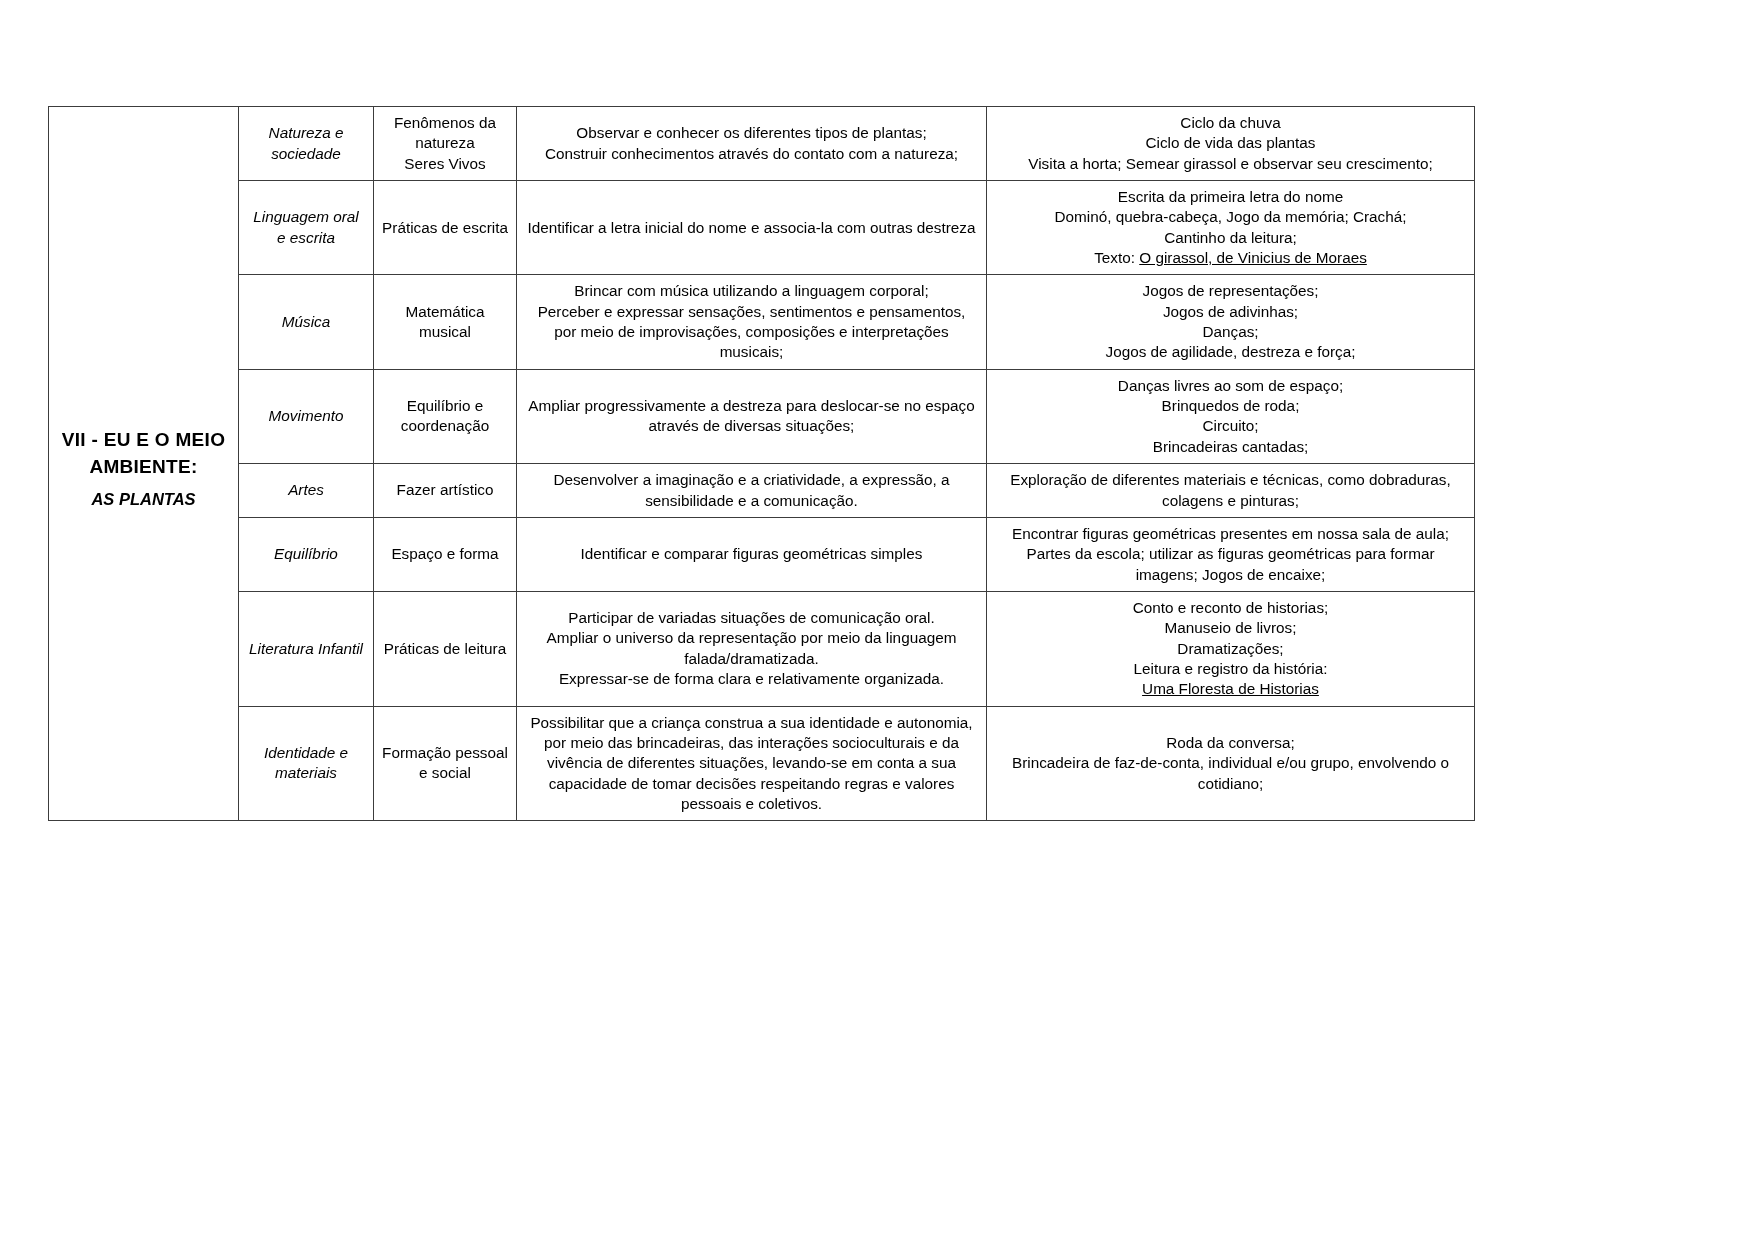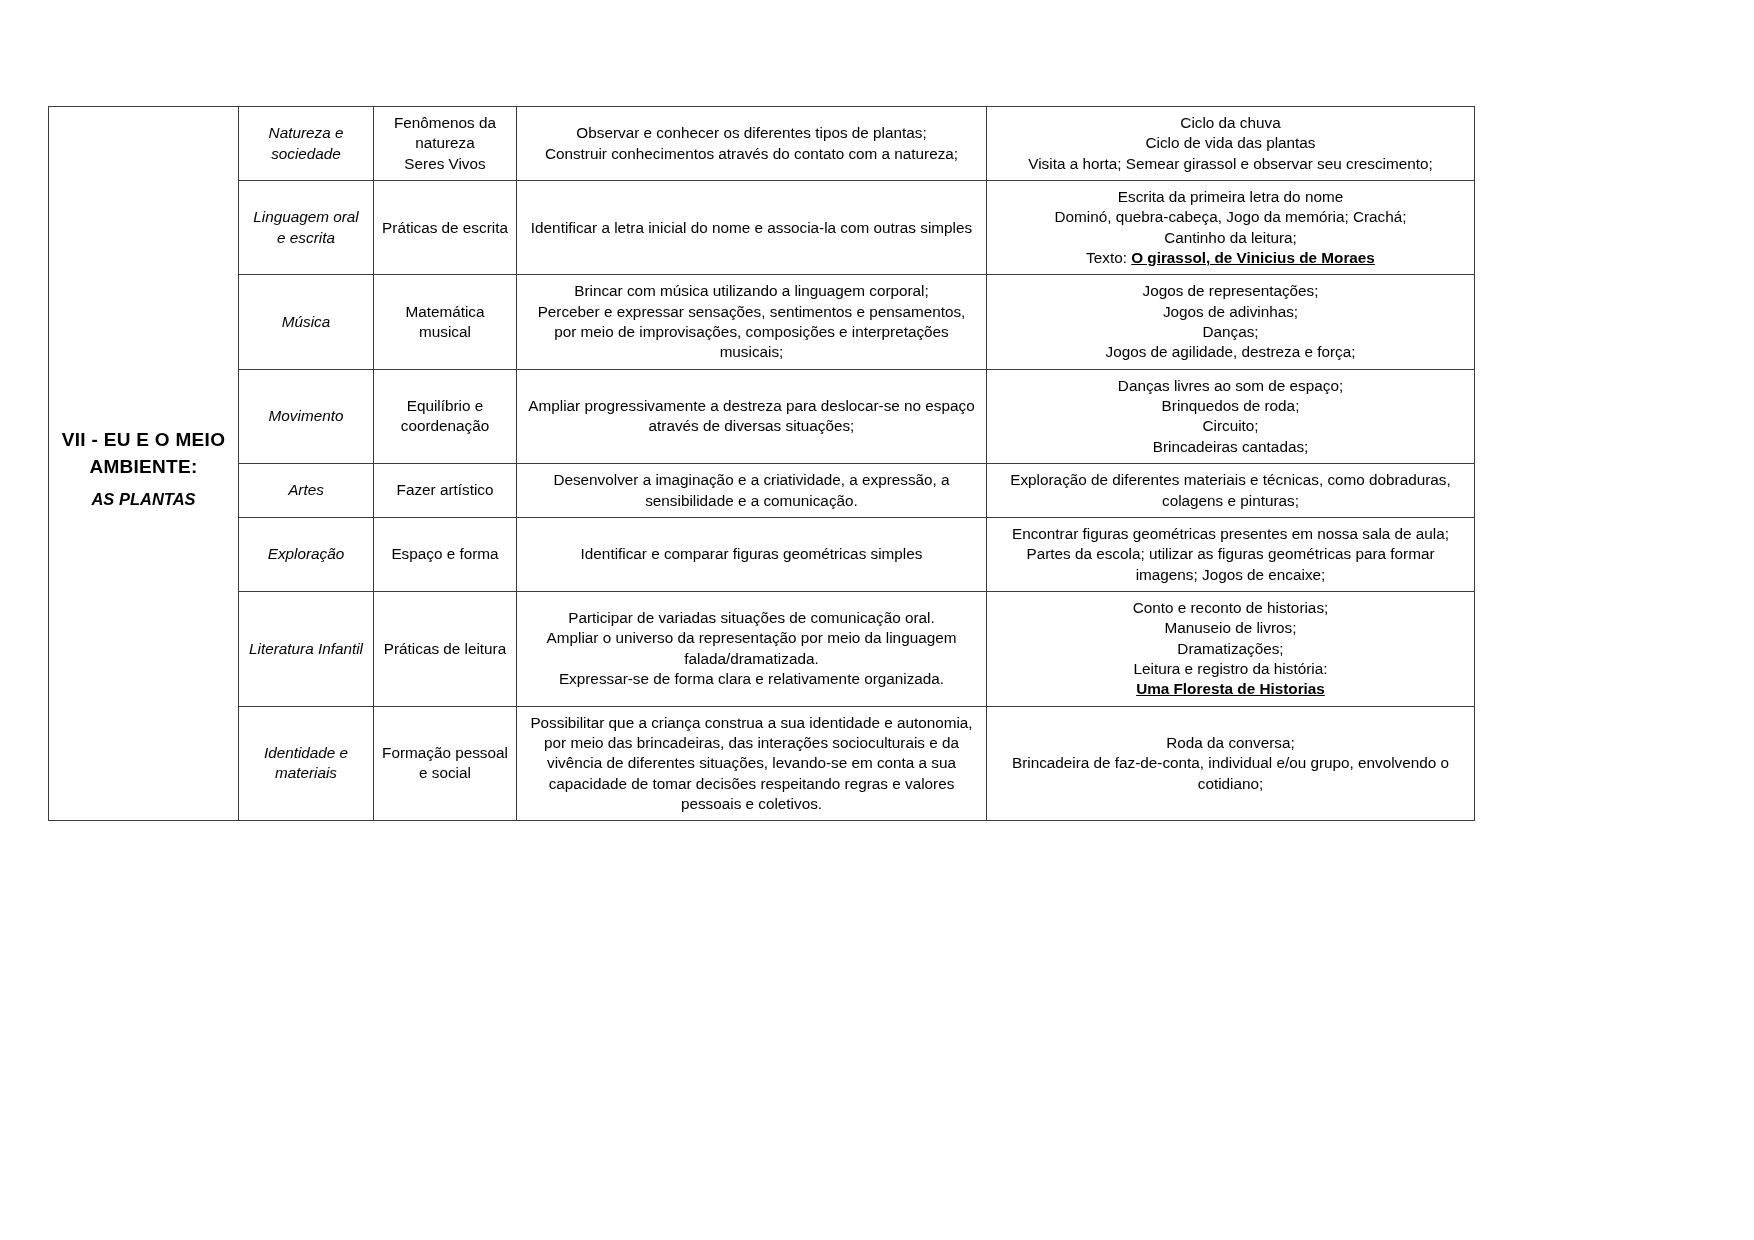--- a/index.html
+++ b/index.html
@@ -70,21 +70,21 @@
     font-style: italic;
     font-size: 15.3px;
     margin-top: 36px;
   }
   td.content-cell { font-size: 15.3px; }
   td.obj-cell   { font-size: 15.3px; }
   td.strat-cell { font-size: 15.3px; }
 
   .ln { display: block; }
   .u-bold {
-    font-weight: bold;
+    font-weight: normal;
     text-decoration: underline;
   }
 </style>
 </head>
 <body>
 
 <div class="page">
   <div class="table-wrap">
     <table class="matrix">
       <colgroup>
@@ -118,21 +118,21 @@
             </td>
         </tr>
         <tr>
           <td class="area-cell">
               <span class="ln">Linguagem oral e escrita</span>
             </td>
           <td class="content-cell">
               <span class="ln">Práticas de escrita</span>
             </td>
           <td class="obj-cell">
-              <span class="ln">Identificar a letra inicial do nome e associa-la com outras simples</span>
+              <span class="ln">Identificar a letra inicial do nome e associa-la com outras destreza</span>
             </td>
           <td class="strat-cell">
               <span class="ln">Escrita da primeira letra do nome</span>
               <span class="ln">Dominó, quebra-cabeça, Jogo da memória; Crachá;</span>
               <span class="ln">Cantinho da leitura;</span>
               <span class="ln">Texto: <span class="u-bold">O girassol, de Vinicius de Moraes</span></span>
             </td>
         </tr>
         <tr>
           <td class="area-cell">
@@ -178,21 +178,21 @@
             </td>
           <td class="obj-cell">
               <span class="ln">Desenvolver a imaginação e a criatividade, a expressão, a sensibilidade e a comunicação.</span>
             </td>
           <td class="strat-cell">
               <span class="ln">Exploração de diferentes materiais e técnicas, como dobraduras, colagens e pinturas;</span>
             </td>
         </tr>
         <tr>
           <td class="area-cell">
-              <span class="ln">Exploração</span>
+              <span class="ln">Equilíbrio</span>
             </td>
           <td class="content-cell">
               <span class="ln">Espaço e forma</span>
             </td>
           <td class="obj-cell">
               <span class="ln">Identificar e comparar figuras geométricas simples</span>
             </td>
           <td class="strat-cell">
               <span class="ln">Encontrar figuras geométricas presentes em nossa sala de aula; Partes da escola; utilizar as figuras geométricas para formar imagens; Jogos de encaixe;</span>
             </td>

